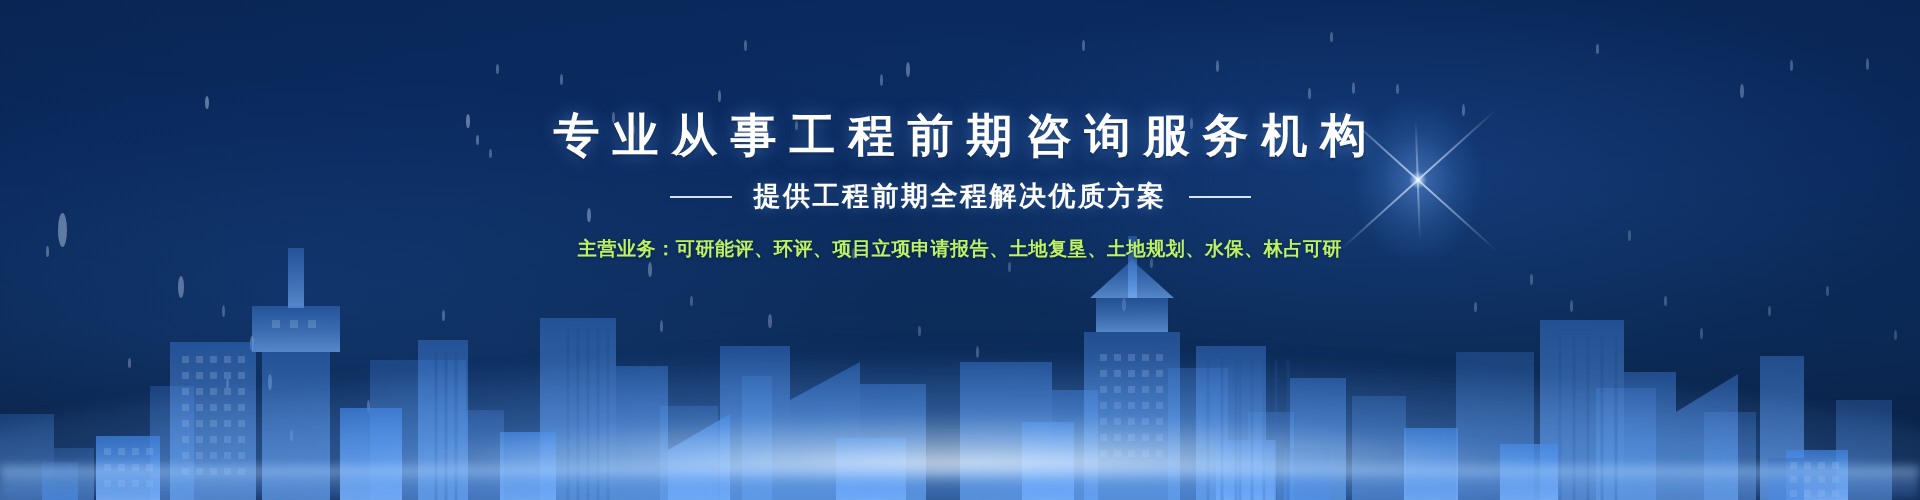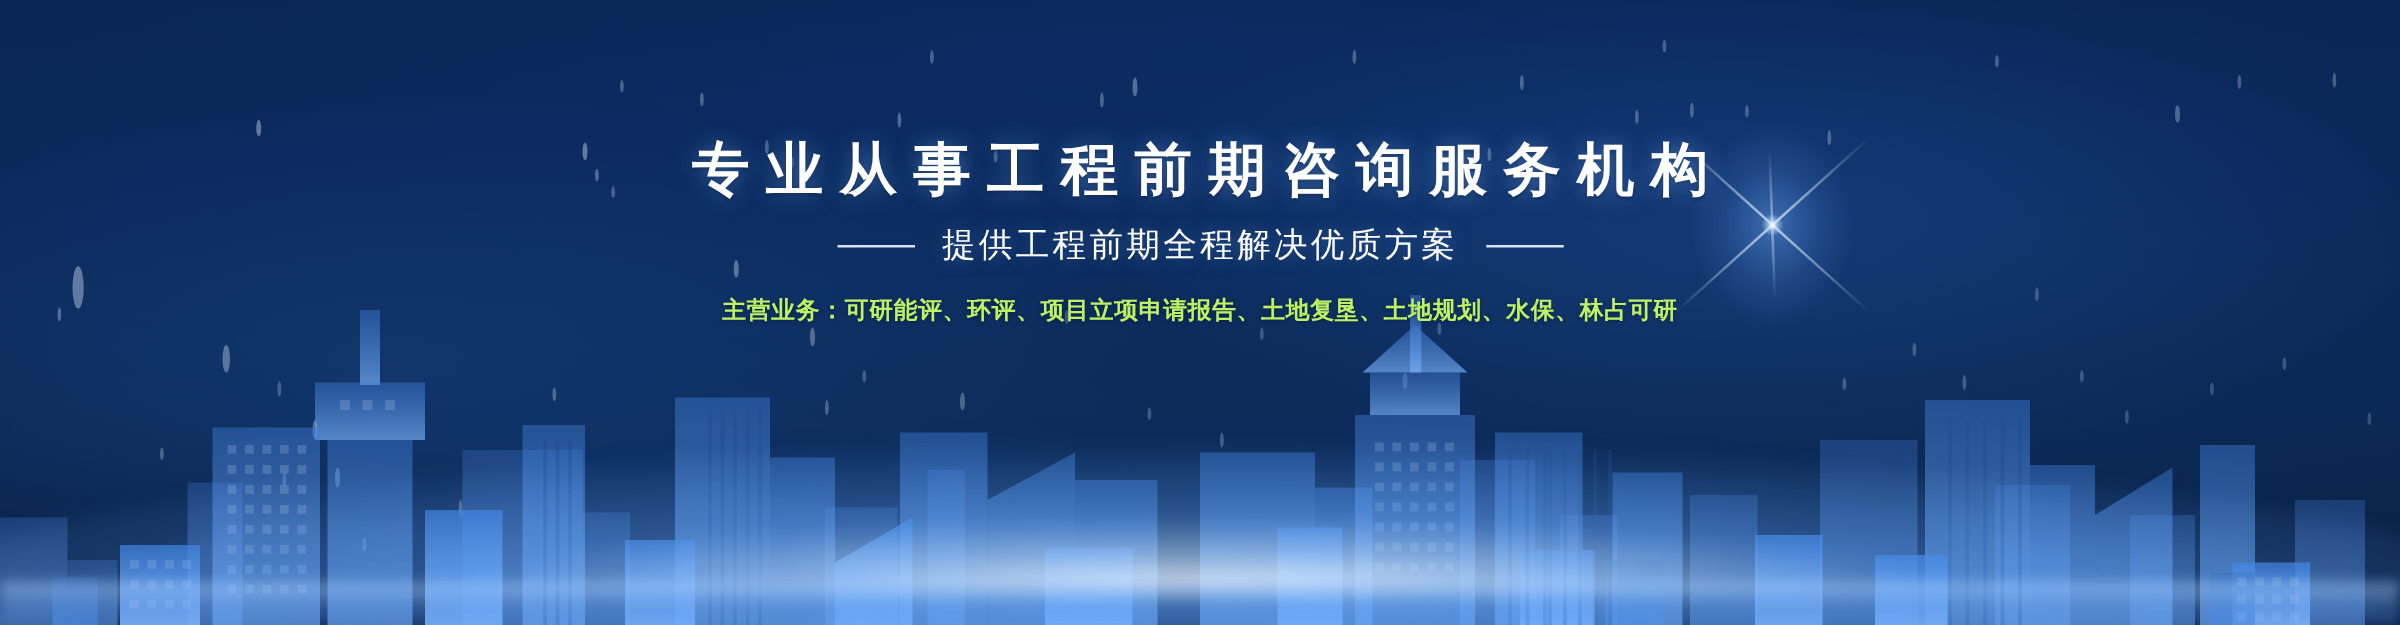--- a/index.html
+++ b/index.html
@@ -120,21 +120,21 @@
     margin-top:25px;
     display:flex; align-items:center; gap:22px;
     white-space:nowrap;
   }
   .dash{
     display:block; width:62px; height:2px;
     background:rgba(232,241,255,0.92);
   }
   .subtitle{
     font-size:27px;
-    font-weight:normal;
+    font-weight:bold;
     color:#ffffff;
     letter-spacing:2.5px;
     line-height:1;
     text-shadow:0 0 14px rgba(120,180,255,0.35);
   }
   .biz{
     margin-top:29px;
     font-size:19px;
     font-weight:bold;
     color:#bef264;

